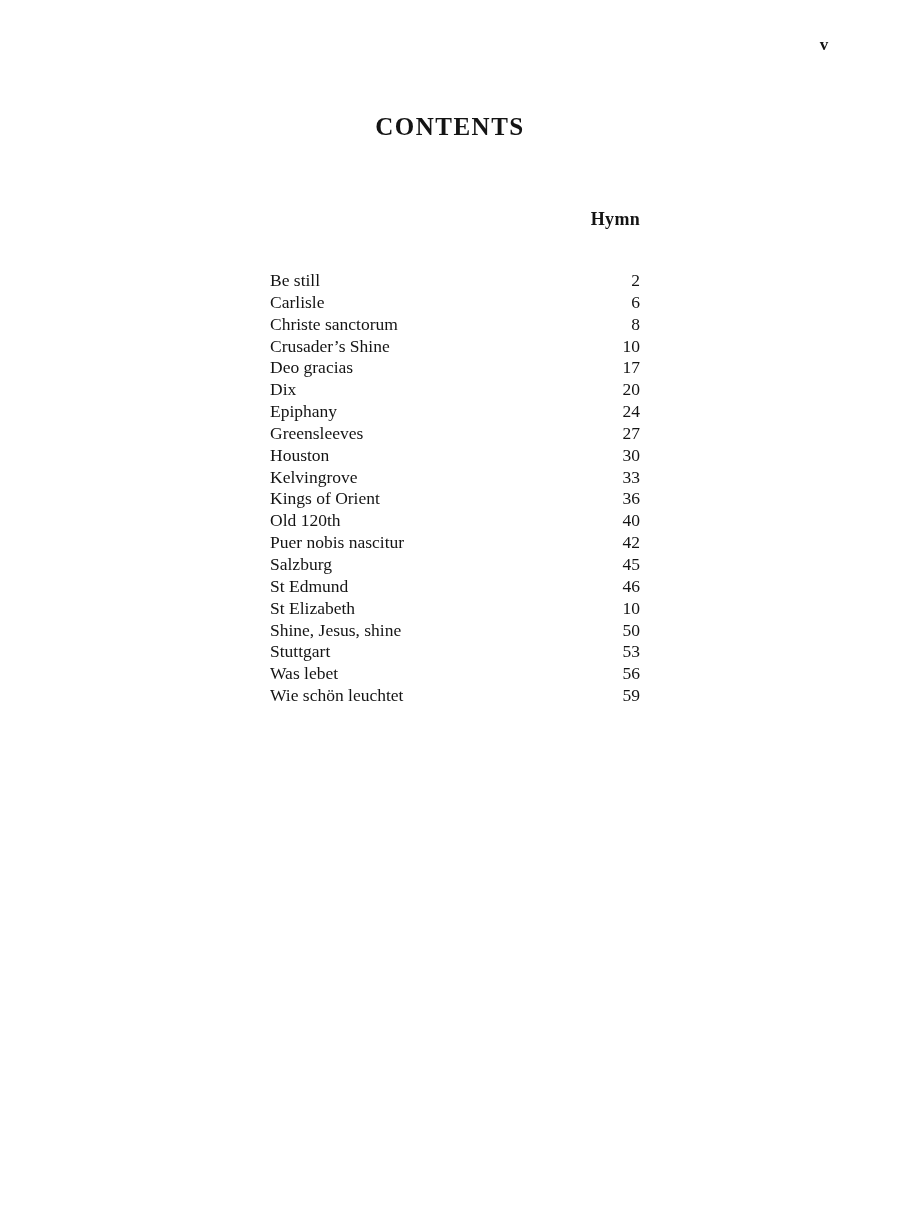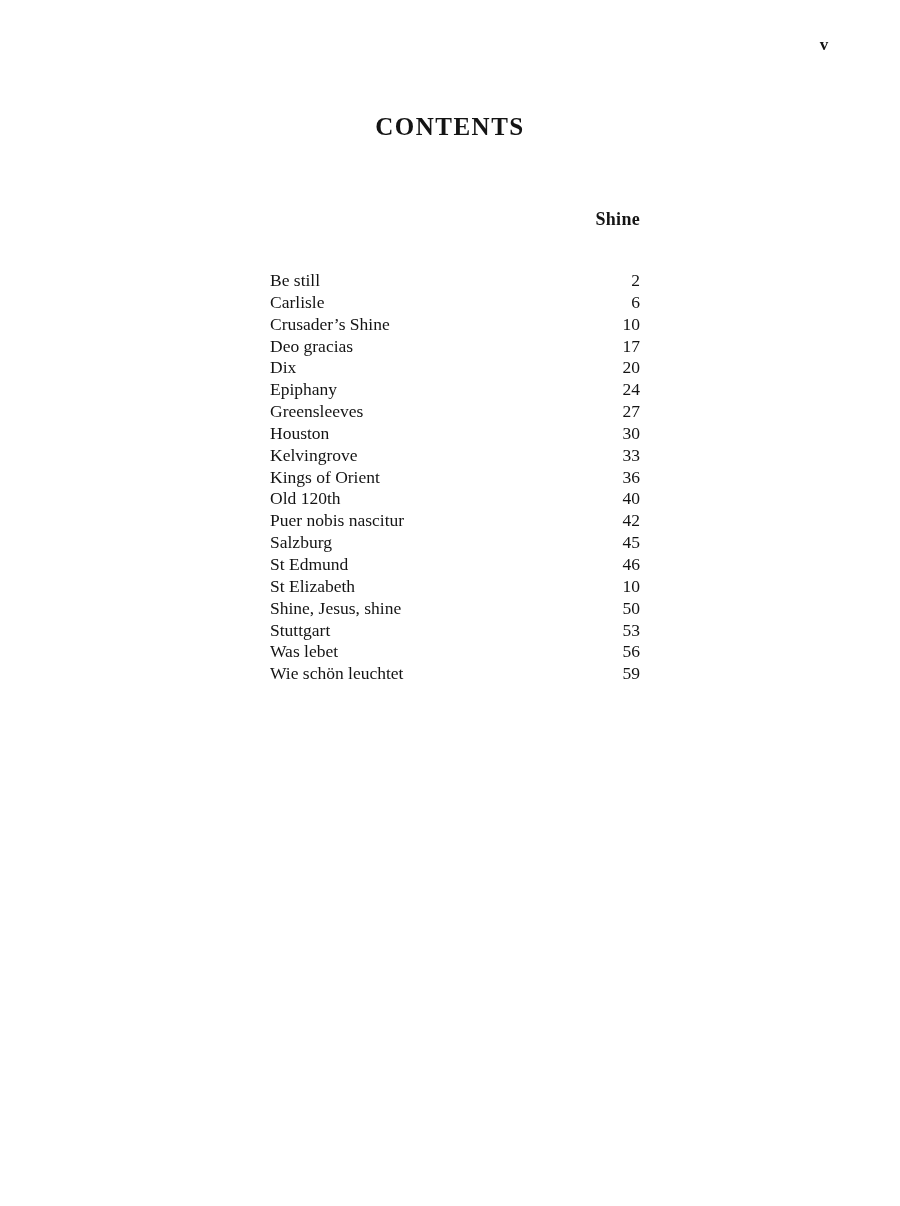--- a/index.html
+++ b/index.html
@@ -73,30 +73,34 @@
   }
 </style>
 </head>
 <body>
 
 <div class="page">
   <div class="folio">v</div>
 
   <h1 class="title" style="margin:0; font-size:25px;text-align:center;">CONTENTS</h1>
 
-  <div class="page-col-header">Shine</div>
+  <div class="page-col-header">Hymn</div>
 
   <div class="toc" id="toc-list">
       <div class="toc-row">
         <span class="toc-title">Be still</span>
         <span class="toc-page">2</span>
       </div>
       <div class="toc-row">
         <span class="toc-title">Carlisle</span>
         <span class="toc-page">6</span>
+      </div>
+      <div class="toc-row">
+        <span class="toc-title">Christe sanctorum</span>
+        <span class="toc-page">8</span>
       </div>
       <div class="toc-row">
         <span class="toc-title">Crusader’s Shine</span>
         <span class="toc-page">10</span>
       </div>
       <div class="toc-row">
         <span class="toc-title">Deo gracias</span>
         <span class="toc-page">17</span>
       </div>
       <div class="toc-row">

